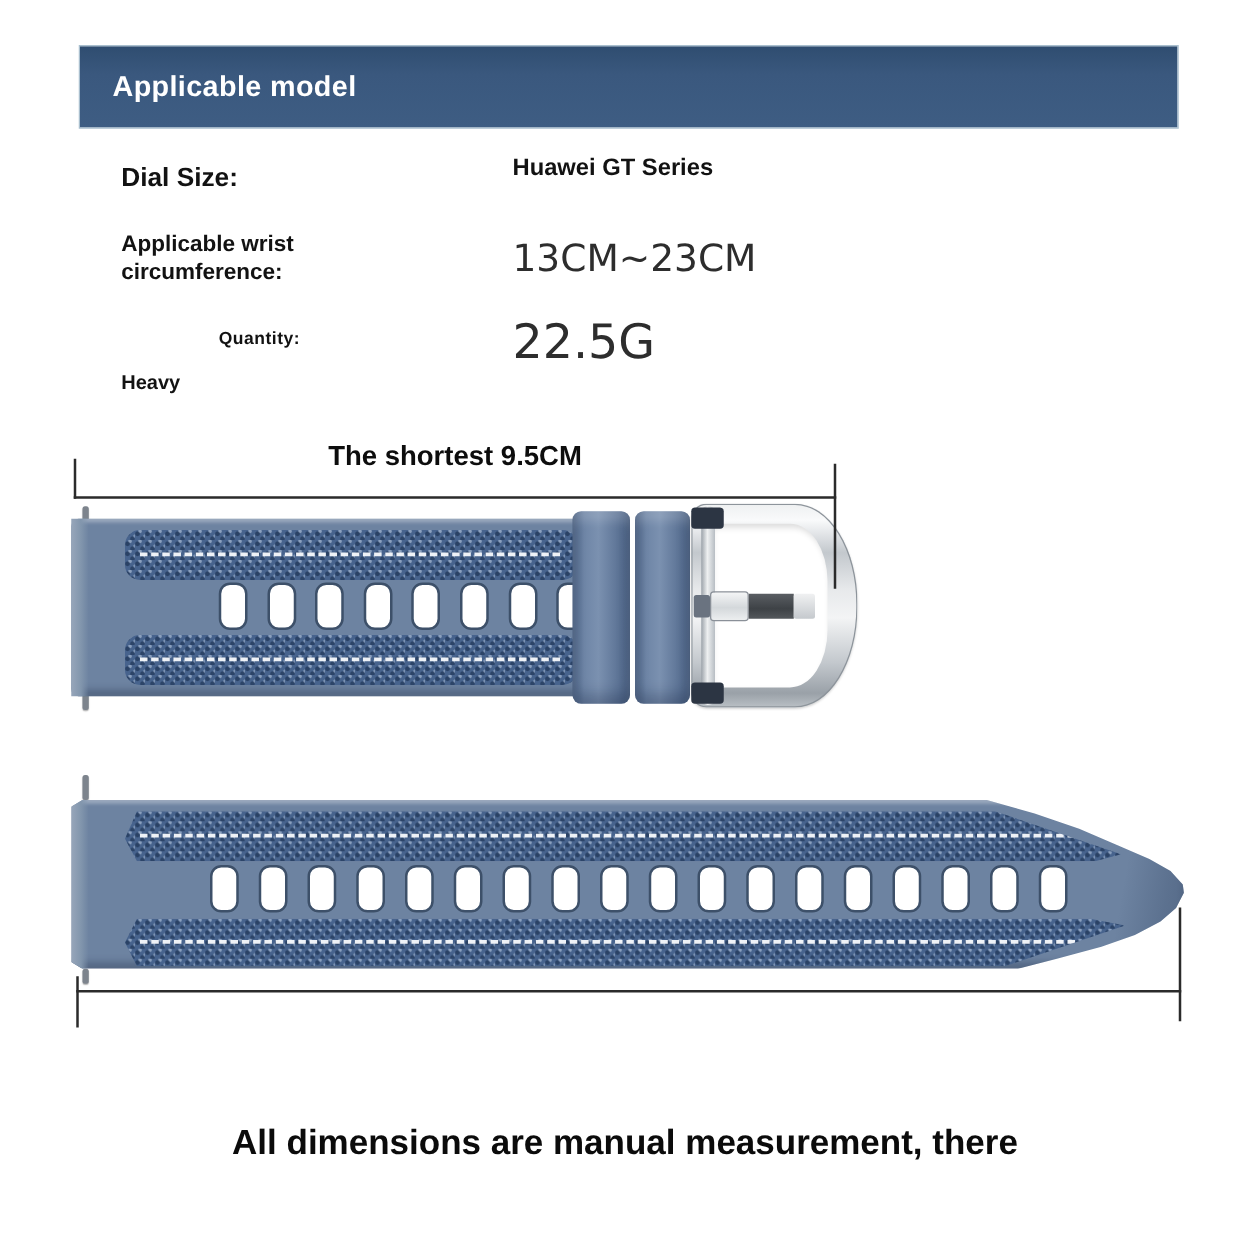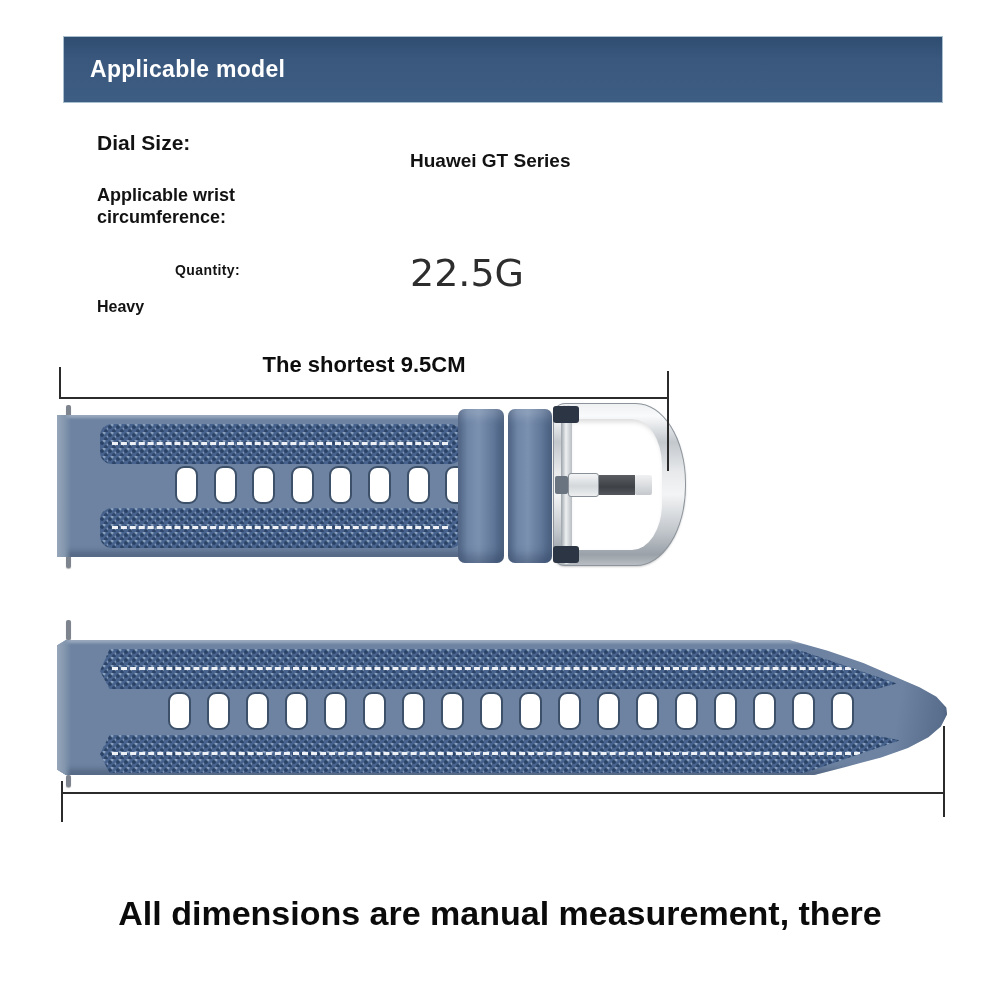--- a/index.html
+++ b/index.html
@@ -15,21 +15,21 @@
     display:flex;align-items:center;
   }
   .header-bar span{color:#fff;font-weight:bold;font-size:23px;letter-spacing:.3px;padding-left:26px;}
   
   .spec-label{position:absolute;font-weight:bold;color:#121212;}
   .lbl-dial{left:97px;top:131px;font-size:21px;}
   .lbl-wrist{left:97px;top:184px;font-size:18px;line-height:22px;}
   .lbl-heavy{left:97px;top:256px;font-size:16px;margin-top:42px;}
   .lbl-qty{left:175px;top:262px;font-size:14px;letter-spacing:.4px;}
   .spec-value{position:absolute;left:410px;color:#2d2d2d;font-family:"DejaVu Sans",sans-serif;}
-  .val-dial{top:150px;font-size:19px;font-weight:bold;font-family:"Liberation Sans",sans-serif;color:#121212;}
+  .val-dial{top:124px;font-size:19px;font-weight:bold;font-family:"Liberation Sans",sans-serif;color:#121212;}
   .val-wrist{top:190px;font-size:30px;}
   .val-weight{top:251px;font-size:38px;}
   
   .dim-line{position:absolute;background:var(--dimension-line,#2b2b2b);}
   .dim-label{position:absolute;font-weight:bold;font-size:22px;color:#0d0d0d;text-align:center;}
   
   .strap{position:absolute;}
   .strap-body{
     position:absolute;background:var(--strap-body,#6d83a1);
     box-shadow:inset 0 3px 3px rgba(255,255,255,.28), inset 0 -5px 6px rgba(25,40,65,.35), inset 5px 0 5px rgba(255,255,255,.15);
@@ -72,38 +72,39 @@
   
   .s2-clip{
     clip-path:polygon(0 4%,1% 0,82.2% 0,86.5% 8%,90.5% 17%,94% 27%,96.8% 35%,98.7% 42%,99.8% 50%,99.9% 55%,99.2% 64%,97.8% 72%,95.5% 80%,92.5% 87%,88.5% 94%,85% 100%,1% 100%,0 96%);
   }
   .s2-band-top{clip-path:polygon(1.2% 0,87% 0,99.6% 86%,97% 100%,1.2% 100%,0 55%);}
   .s2-band-bot{clip-path:polygon(1.2% 0,96.5% 0,100% 14%,88% 100%,1.2% 100%,0 50%);}
   .tip-shade{position:absolute;right:0;top:0;bottom:0;width:75px;
     background:linear-gradient(100deg,rgba(0,0,0,0) 38%,rgba(45,64,94,.26) 74%,rgba(45,64,94,.4) 100%);}
   
   .disclaimer{position:absolute;left:0;top:897px;width:1000px;text-align:center;
-    font-weight:bold;font-size:34px;line-height:33px;color:#0b0b0b;}
+    font-weight:bold;font-size:28px;line-height:33px;color:#0b0b0b;}
 </style>
 </head>
 <body>
 
 <div class="page">
 
   <div class="header-bar">
     <span>Applicable model</span>
   </div>
 
   <div class="spec-label lbl-dial">Dial Size:</div>
   <div class="spec-value val-dial">Huawei GT Series</div>
 
   <div class="spec-label lbl-wrist">
     <div>Applicable wrist</div>
     <div>circumference:</div>
   </div>
+  <div class="spec-value val-wrist">13CM~23CM</div>
 
   <div class="spec-label lbl-heavy">Heavy</div>
   <div class="spec-label lbl-qty">Quantity:</div>
   <div class="spec-value val-weight">22.5G</div>
 
   <div class="dim-label" style="left:59px;top:352px;width:610px;">The shortest 9.5CM</div>
   <div class="dim-line" style="left:59px;top:397px;width:610px;height:2px;"></div>
   <div class="dim-line" style="left:59px;top:367px;width:2px;height:32px;"></div>
   <div class="dim-line" style="left:667px;top:371px;width:2px;height:100px;z-index:6;"></div>
 

